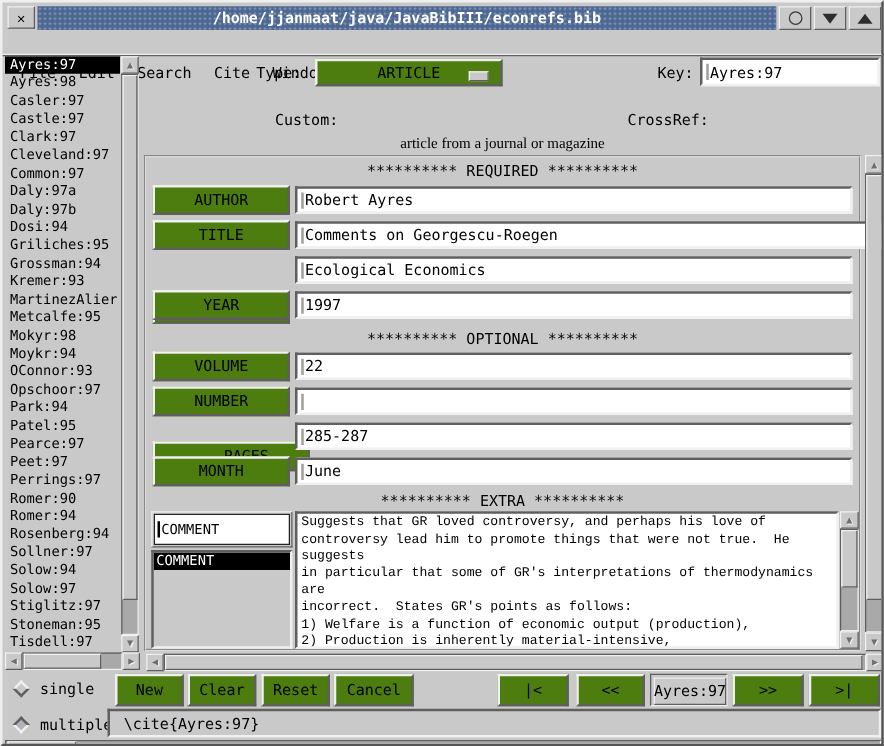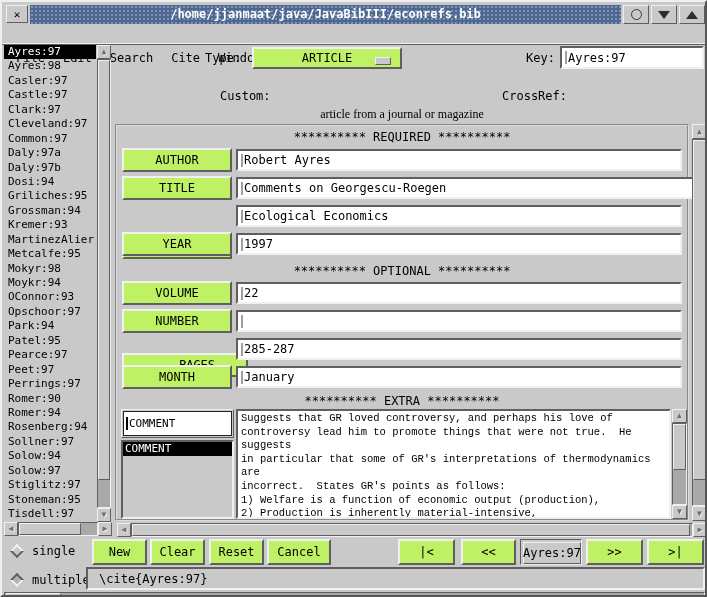--- a/index.html
+++ b/index.html
@@ -1,20 +1,20 @@
 <!DOCTYPE html>
 <html><head>
 <meta charset="utf-8">
 <style>
   html,body{margin:0;padding:0;background:#888;}
   #window{position:relative;width:707px;height:597px;background:#c9c9c9;
     border:2px solid;border-color:#efefef #555 #555 #efefef;box-sizing:border-box;
     font-family:"DejaVu Sans Mono",monospace;font-size:12px;color:#000;overflow:hidden;}
   .abs{position:absolute;box-sizing:border-box;}
-  .raised{background:#bef264;border:2px solid;border-color:#f0f0f0 #5f5f5f #5f5f5f #f0f0f0;}
+  .raised{background:#4d7c0f;border:2px solid;border-color:#f0f0f0 #5f5f5f #5f5f5f #f0f0f0;}
   .raised1{background:#c9c9c9;border:1px solid;border-color:#f0f0f0 #5f5f5f #5f5f5f #f0f0f0;}
   .sunken{background:#fff;border:2px solid;border-color:#5f5f5f #f0f0f0 #f0f0f0 #5f5f5f;}
   .sunken-gray{background:#c9c9c9;border:2px solid;border-color:#5f5f5f #f0f0f0 #f0f0f0 #5f5f5f;}
   .trough{background:#a9a9a9;border:1px solid;border-color:#5f5f5f #f0f0f0 #f0f0f0 #5f5f5f;}
   .btn{display:flex;align-items:center;justify-content:center;cursor:default;}
   #titlebar{background-color:#4d6791;background-image:radial-gradient(#7e95b7 1px,rgba(0,0,0,0) 1px);
     background-size:4px 4px;color:#fff;font-weight:bold;text-align:center;line-height:19px;}
   .arrow{font-size:8px;color:#6e6e6e;text-shadow:1px 1px 0 #eee;line-height:1;}
   .sb-btn{display:flex;align-items:center;justify-content:center;}
   #key-list .rep-item{height:14.45px;line-height:14.45px;padding-left:4px;font-size:11px;
@@ -208,21 +208,21 @@
     <div class="abs sunken finput" style="left:119px;top:212px;width:446px;height:22px;">
         <span class="caret"></span>
         <span>285-287</span>
       </div>
 
     <div class="abs raised fbtn" style="left:5px;top:239px;width:110px;height:24px;">
         <span>MONTH</span>
       </div>
     <div class="abs sunken finput" style="left:119px;top:240px;width:446px;height:22px;">
         <span class="caret"></span>
-        <span>January</span>
+        <span>June</span>
       </div>
 
     <div class="abs hdr" style="left:0;top:268px;width:100%;">********** EXTRA **********</div>
 
     <div class="abs raised1" style="left:4px;top:283px;width:113px;height:29px;padding:1px;">
       <div style="width:100%;height:100%;background:#fff;border:1px solid #222;display:flex;align-items:center;padding-left:2px;box-sizing:border-box;font-size:11px;">
         <span class="caret-dark"></span>
         <span>COMMENT</span>
       </div>
     </div>

